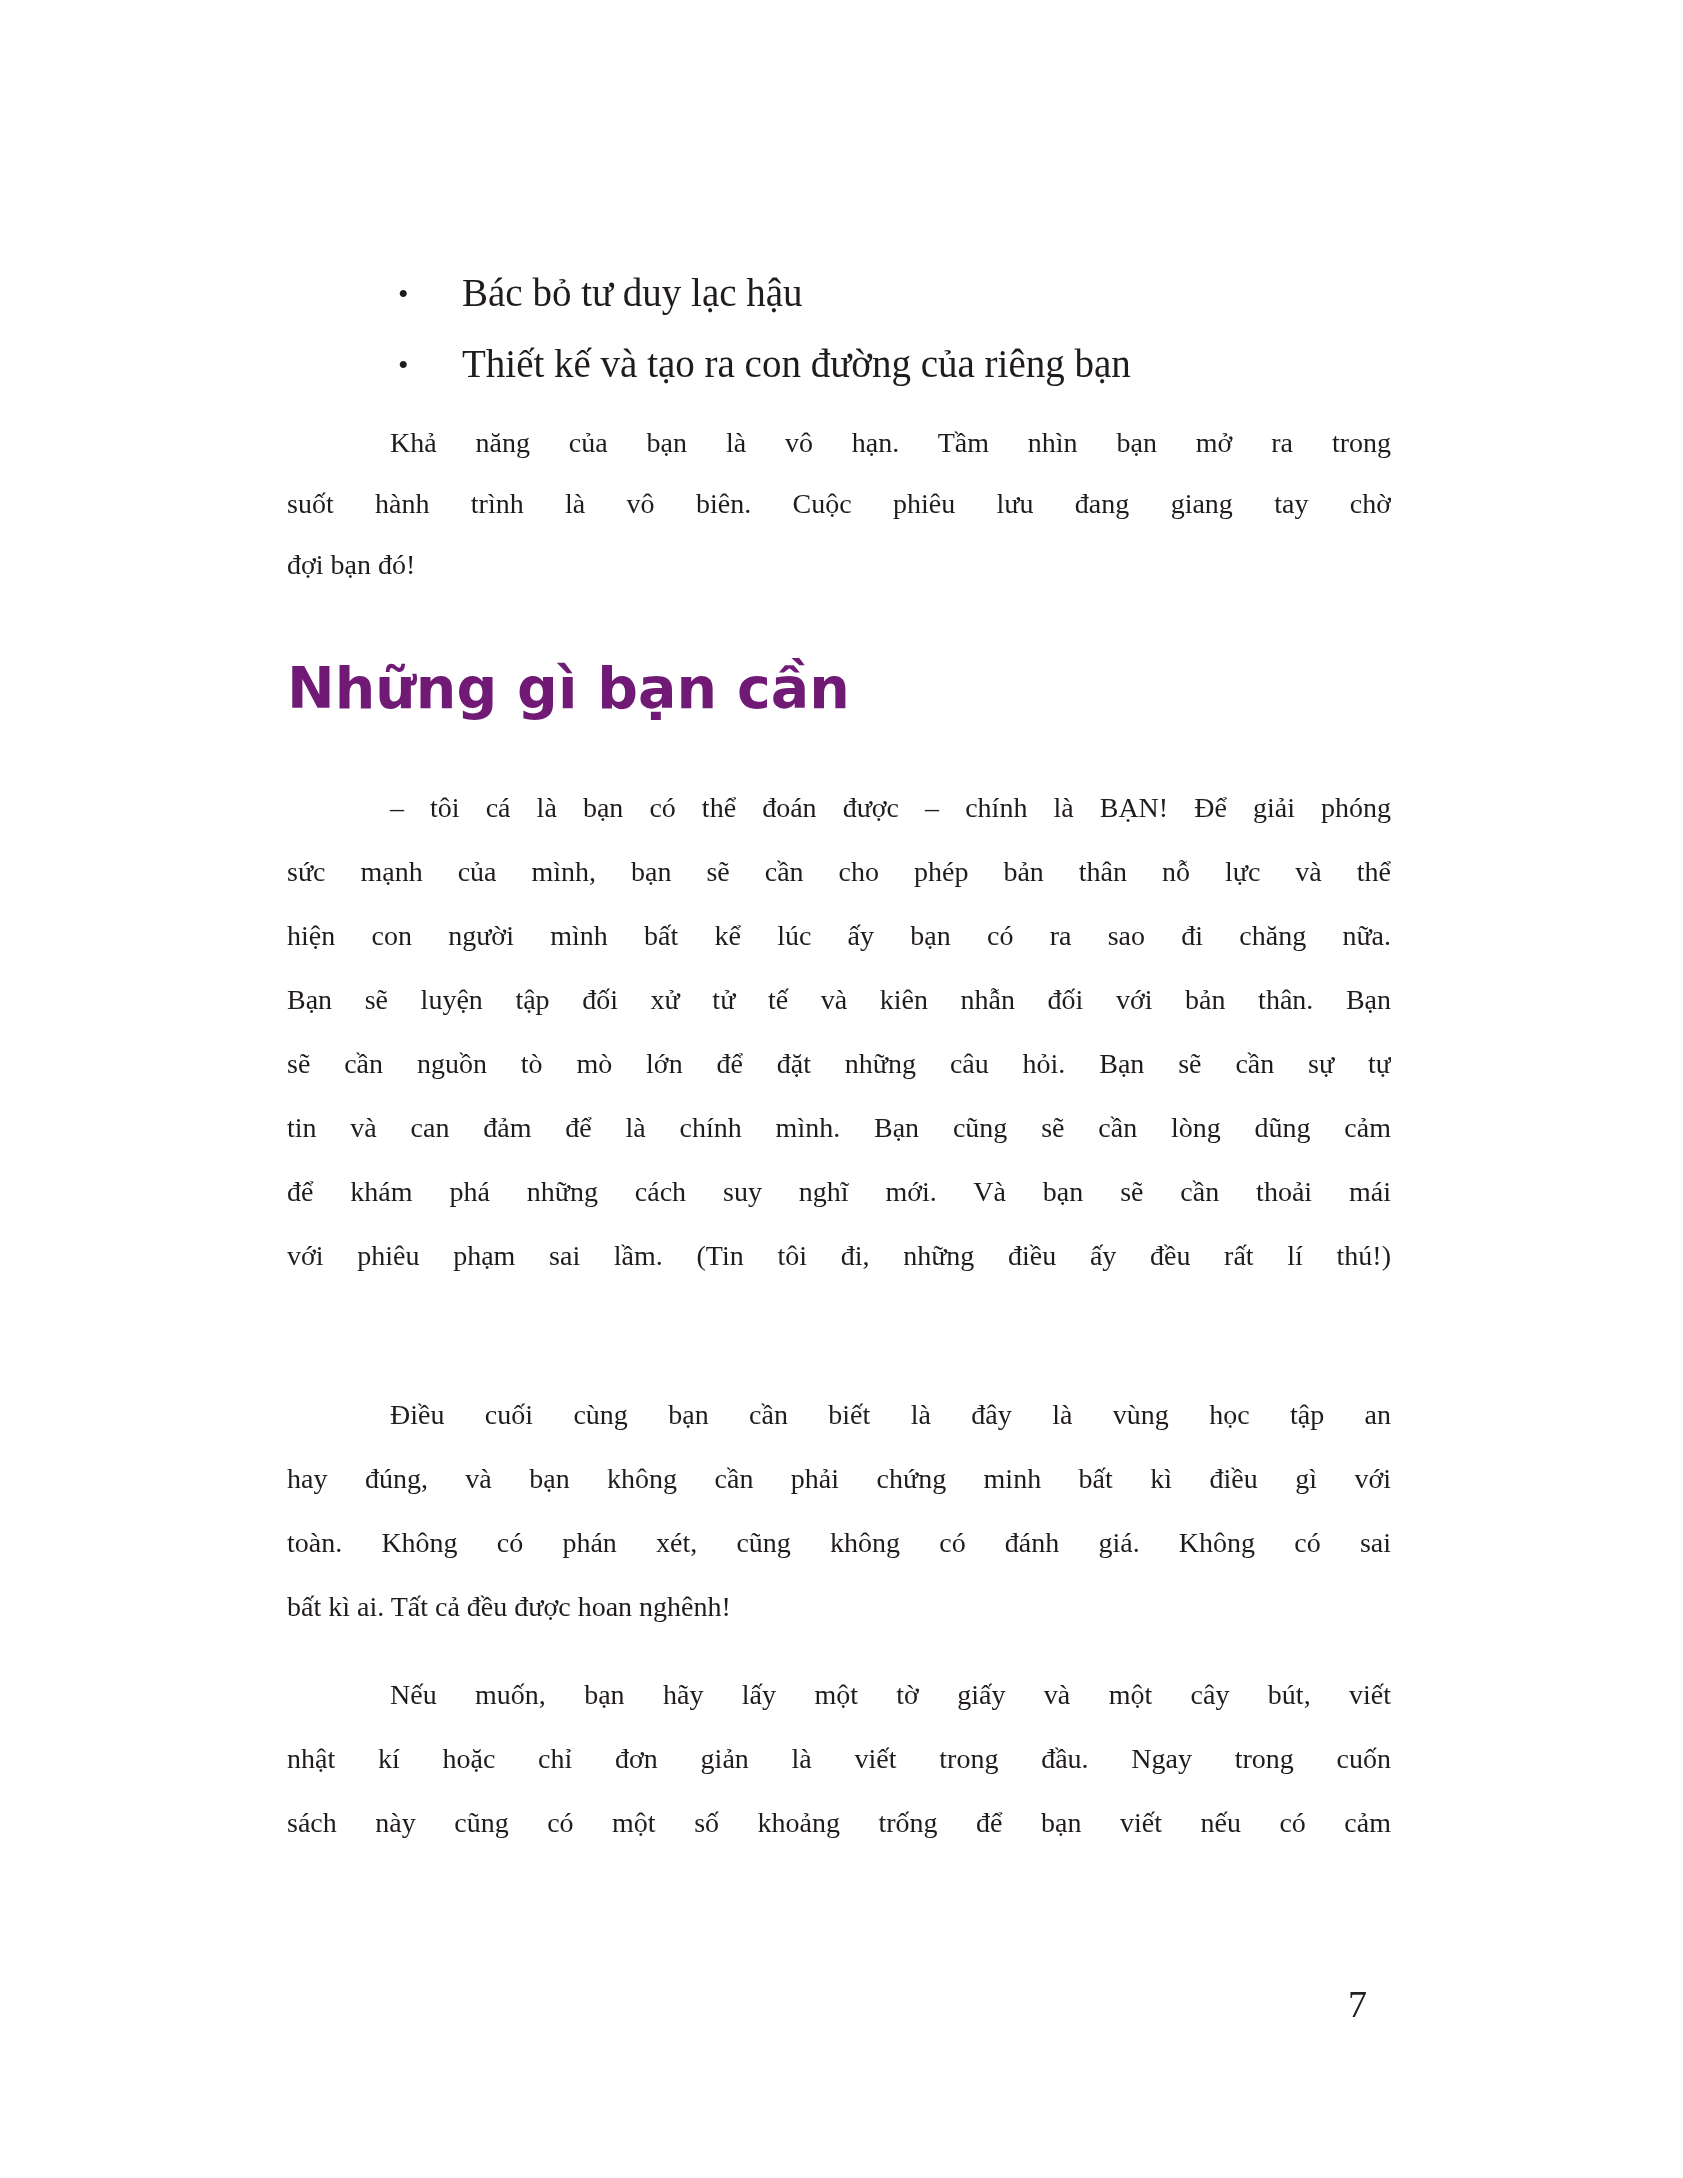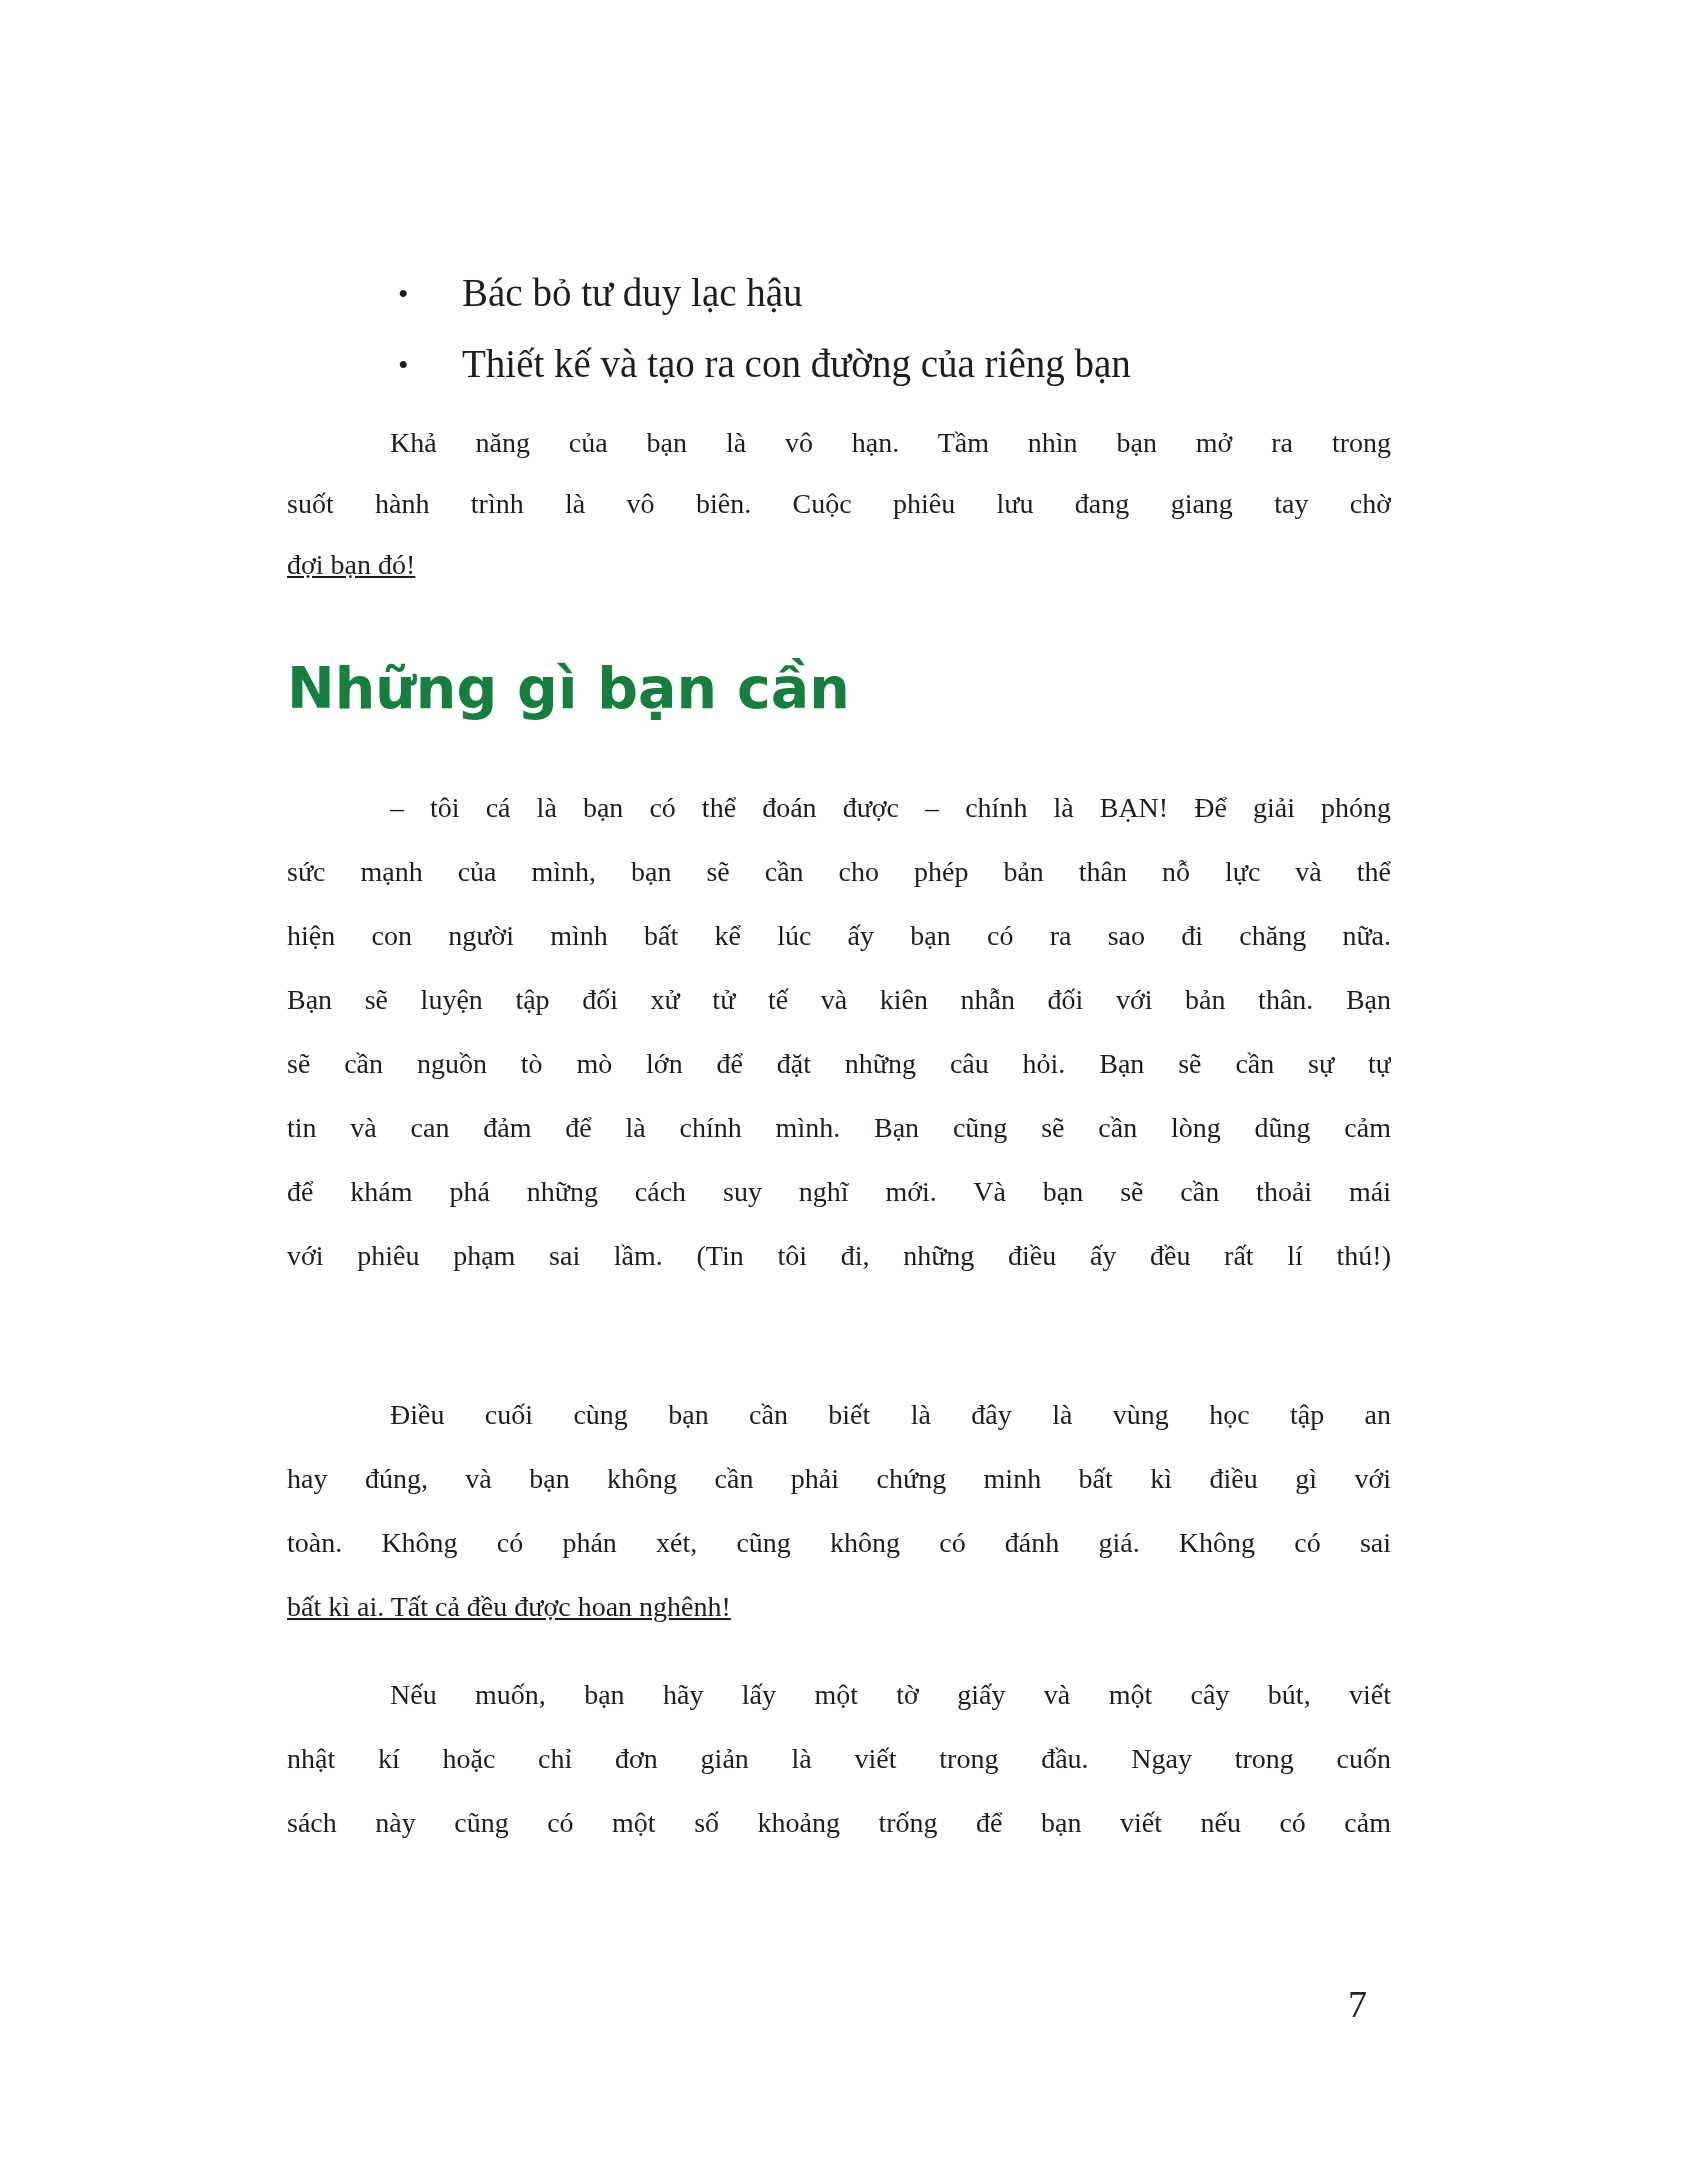--- a/index.html
+++ b/index.html
@@ -41,35 +41,35 @@
   }
   
   .para { font-size: 28px; }
   .para .line {
     height: 64px;
     line-height: 64px;
     text-align: justify;
     text-align-last: justify;
     overflow: hidden;
   }
-  .para .line.line-last { text-align-last: left; text-decoration: underline; }
+  .para .line.line-last { text-align-last: left; }
   .para.indent .line:first-child { text-indent: 103px; }
   .intro-para { top: 412px; }
   .intro-para .line { height: 61px; line-height: 61px; }
   .para-1 { top: 776px; }
   .para-2 { top: 1383px; }
   .para-3 { top: 1663px; }
   
   .heading {
     top: 655px;
     font-family: "DejaVu Sans", sans-serif;
     font-weight: bold;
     font-size: 57px;
     letter-spacing: 0px;
-    color: #15803d;
+    color: #701a75;
     white-space: nowrap;
   }
   
   .page-number {
     position: absolute;
     left: 1348px;
     top: 1982px;
     width: 59px;
     font-size: 38px;
     text-align: left;

